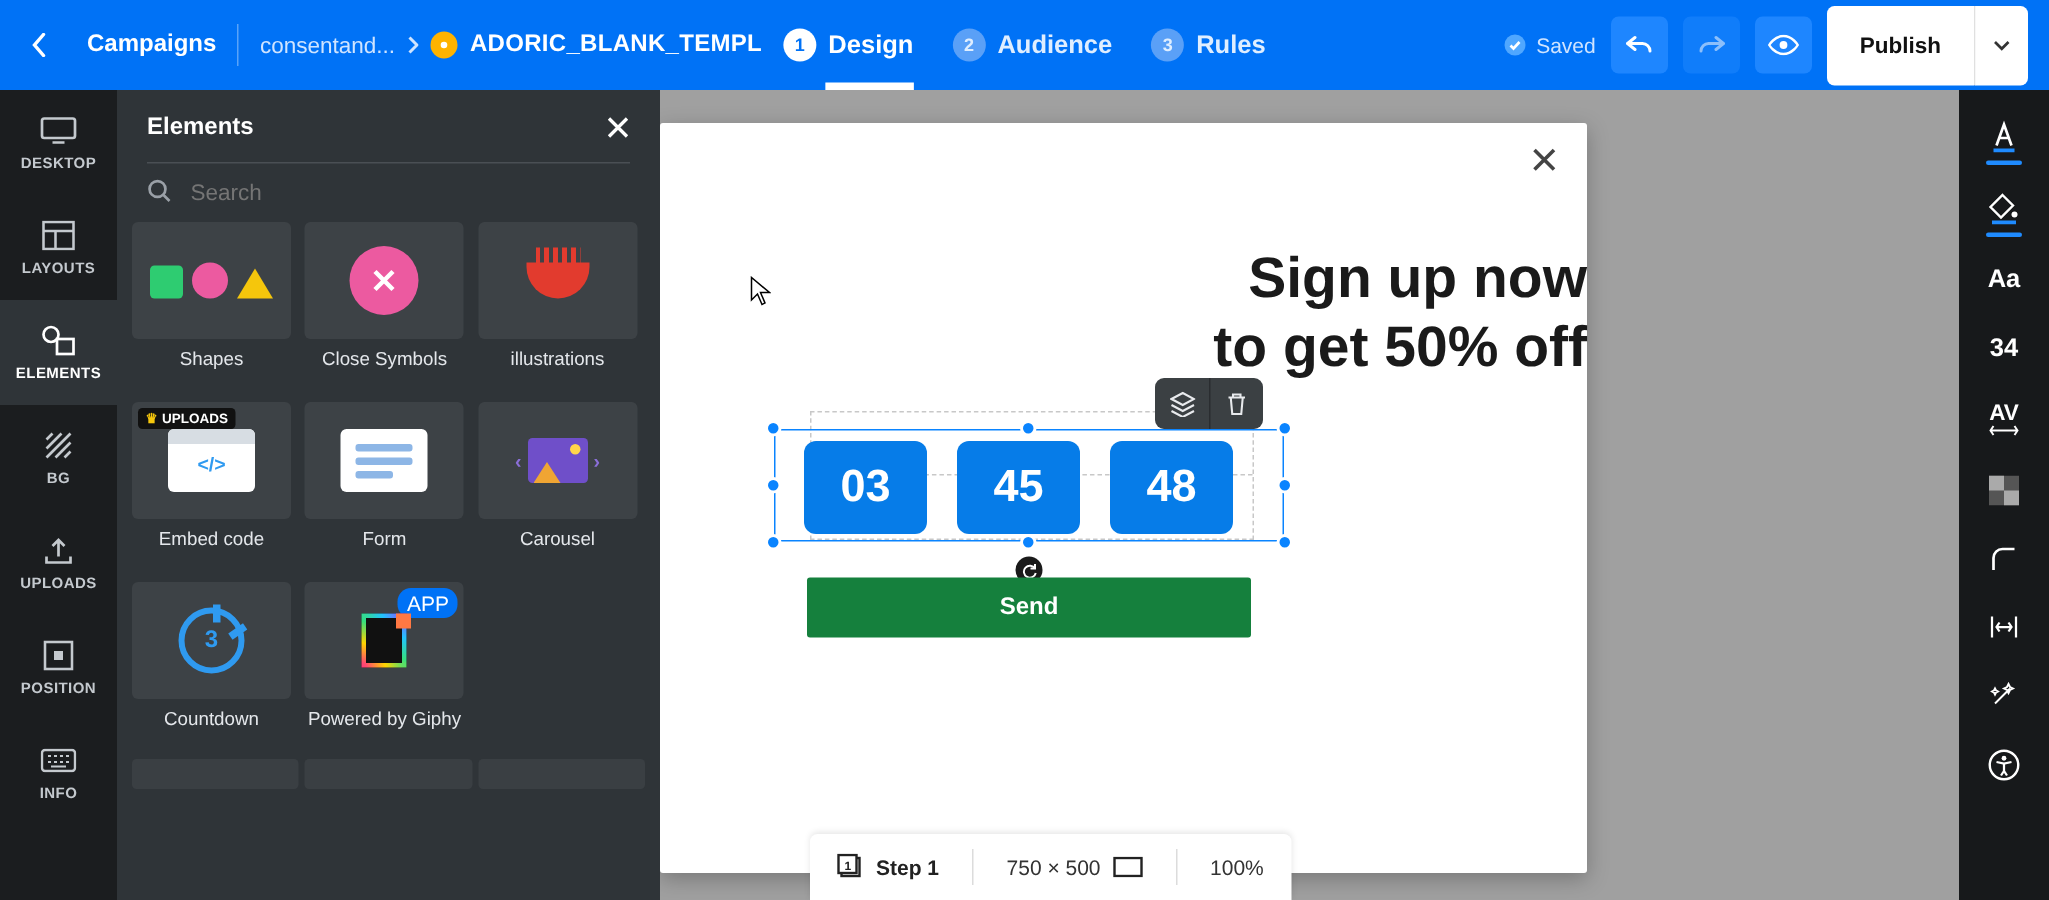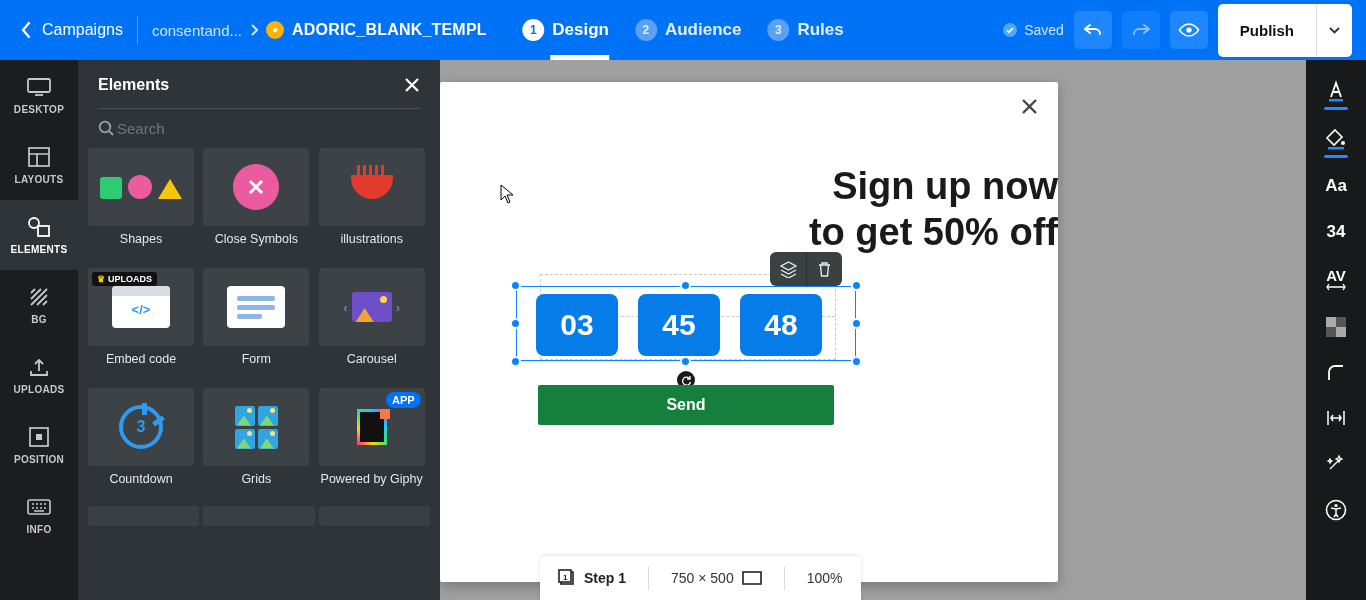--- a/index.html
+++ b/index.html
@@ -10,21 +10,21 @@
     --card:#3d4246;
     --text-light:#d6dadf;
     --text-dim:#9aa0a7;
     --canvas-bg:#a0a0a0;
   }
   *{box-sizing:border-box;font-family:Arial,Helvetica,sans-serif;}
   html,body{margin:0;padding:0;width:1366px;height:600px;overflow:hidden;background:var(--canvas-bg);}
   
   .topbar{height:60px;background:var(--blue);display:flex;align-items:center;color:#fff;position:relative;z-index:50;}
   .back-arrow{width:20px;display:flex;justify-content:center;margin-left:16px;cursor:pointer;}
-  .crumb{font-weight:400;font-size:16px;margin-left:6px;}
+  .crumb{font-weight:700;font-size:16px;margin-left:22px;}
   .crumb-sep{width:1px;height:28px;background:rgba(255,255,255,.35);margin:0 14px;}
   .crumb-link{color:#cfe4ff;font-size:15px;cursor:pointer;}
   .chev{margin:0 8px;}
   .doc-dot{width:18px;height:18px;border-radius:50%;background:#ffb300;display:inline-flex;align-items:center;justify-content:center;margin-right:8px;}
   .doc-title{font-weight:700;font-size:16px;letter-spacing:.2px;}
   .tabs{position:absolute;left:50%;transform:translateX(-50%);display:flex;gap:26px;align-items:center;height:60px;}
   .tab{display:flex;align-items:center;gap:8px;font-size:17px;font-weight:700;color:#dfeeff;cursor:pointer;position:relative;height:60px;}
   .tab .num{width:22px;height:22px;border-radius:50%;background:#5aa0f7;color:#dfeeff;font-size:12px;display:flex;align-items:center;justify-content:center;font-weight:700;}
   .tab.active{color:#fff;}
   .tab.active .num{background:#fff;color:var(--blue);}
@@ -40,28 +40,28 @@
   .leftbar{position:absolute;top:60px;left:0;width:78px;height:540px;background:var(--panel-dark);display:flex;flex-direction:column;align-items:center;color:#c4c9ce;z-index:40;font-weight:bold;}
   .lb-item{width:100%;height:70px;display:flex;flex-direction:column;align-items:center;justify-content:center;gap:5px;font-size:10px;letter-spacing:.3px;cursor:pointer;}
   .lb-item.active{background:var(--panel);color:#fff;}
   .lb-ico{height:24px;display:flex;align-items:center;justify-content:center;}
   
   .panel{position:absolute;top:60px;left:78px;width:362px;height:540px;background:var(--panel);color:#fff;z-index:40;display:flex;flex-direction:column;}
   .panel-head{display:flex;align-items:center;justify-content:space-between;padding:16px 20px 0 20px;}
   .panel-title{font-weight:700;font-size:16px;}
   .panel-close{cursor:pointer;}
   .panel-hr{height:1px;background:#4a4f54;margin:14px 20px 10px 20px;}
-  .search{display:flex;align-items:center;padding:0 20px 10px 20px;color:var(--text-dim);font-size:15px;}
+  .search{display:flex;gap:10px;padding:0 20px 10px 20px;color:var(--text-dim);font-size:15px;}
   .search input{flex:1;background:transparent;border:none;outline:none;color:#fff;font-size:15px;}
   .grid{padding:0 10px;display:grid;grid-template-columns:repeat(3,1fr);gap:4px 4px;overflow:hidden;}
   .card{width:106px;display:flex;flex-direction:column;align-items:center;position:relative;}
   .card-box{width:100%;height:78px;background:var(--card);border-radius:4px;display:flex;align-items:center;justify-content:center;position:relative;overflow:hidden;}
   .card-label{font-size:12.5px;color:#e4e7eb;margin-top:6px;text-align:center;line-height:1.25;height:32px;}
   .badge-upgrade{position:absolute;top:4px;left:4px;background:#111;color:#fff;font-size:9px;font-weight:700;padding:2px 5px;border-radius:3px;display:flex;align-items:center;gap:3px;}
-  .badge-app{position:absolute;top:4px;right:4px;background:#0072f6;color:#fff;font-size:11px;font-weight:700;padding:2px 6px;border-radius:9px;}
+  .badge-app{position:absolute;top:4px;right:4px;background:#0072f6;color:#fff;font-size:14px;font-weight:400;padding:2px 6px;border-radius:9px;}
   .skeleton-row{display:flex;gap:4px;padding:0 10px;margin-top:2px;}
   .skeleton{flex:1;height:20px;background:#3a3f43;border-radius:3px;}
   
   .shp-group{display:flex;gap:6px;align-items:flex-end;}
   .sq{width:22px;height:22px;background:#2ecc71;border-radius:3px;}
   .circ{width:24px;height:24px;background:#ec5aa0;border-radius:50%;}
   .tri{width:0;height:0;border-left:12px solid transparent;border-right:12px solid transparent;border-bottom:20px solid #f5c60c;}
   .close-sym{width:46px;height:46px;border-radius:50%;background:#ec5aa0;display:flex;align-items:center;justify-content:center;color:#fff;}
   .bowl{width:42px;height:24px;background:#e23b2e;border-radius:0 0 22px 22px;position:relative;}
   .bowl::before{content:"";position:absolute;top:-10px;left:6px;right:6px;height:12px;background:repeating-linear-gradient(90deg,#e23b2e 0 3px,transparent 3px 6px);}
@@ -341,31 +341,20 @@
     <div class="card">
       <div class="card-box">
           <div class="countdown-ico">
             <span>3</span>
           </div>
         </div>
       <div class="card-label">Countdown</div>
     </div>
     <div class="card">
       <div class="card-box">
-          <div class="grids-ico">
-            <div class="gcell"></div>
-            <div class="gcell"></div>
-            <div class="gcell"></div>
-            <div class="gcell"></div>
-          </div>
-        </div>
-      <div class="card-label">Grids</div>
-    </div>
-    <div class="card">
-      <div class="card-box">
         <div class="badge-app">APP</div>
         <div class="giphy-ico"></div>
       </div>
       <div class="card-label">Powered by Giphy</div>
     </div>
   </div>
   <div class="skeleton-row">
     <div class="skeleton"></div>
       <div class="skeleton"></div>
       <div class="skeleton"></div>

